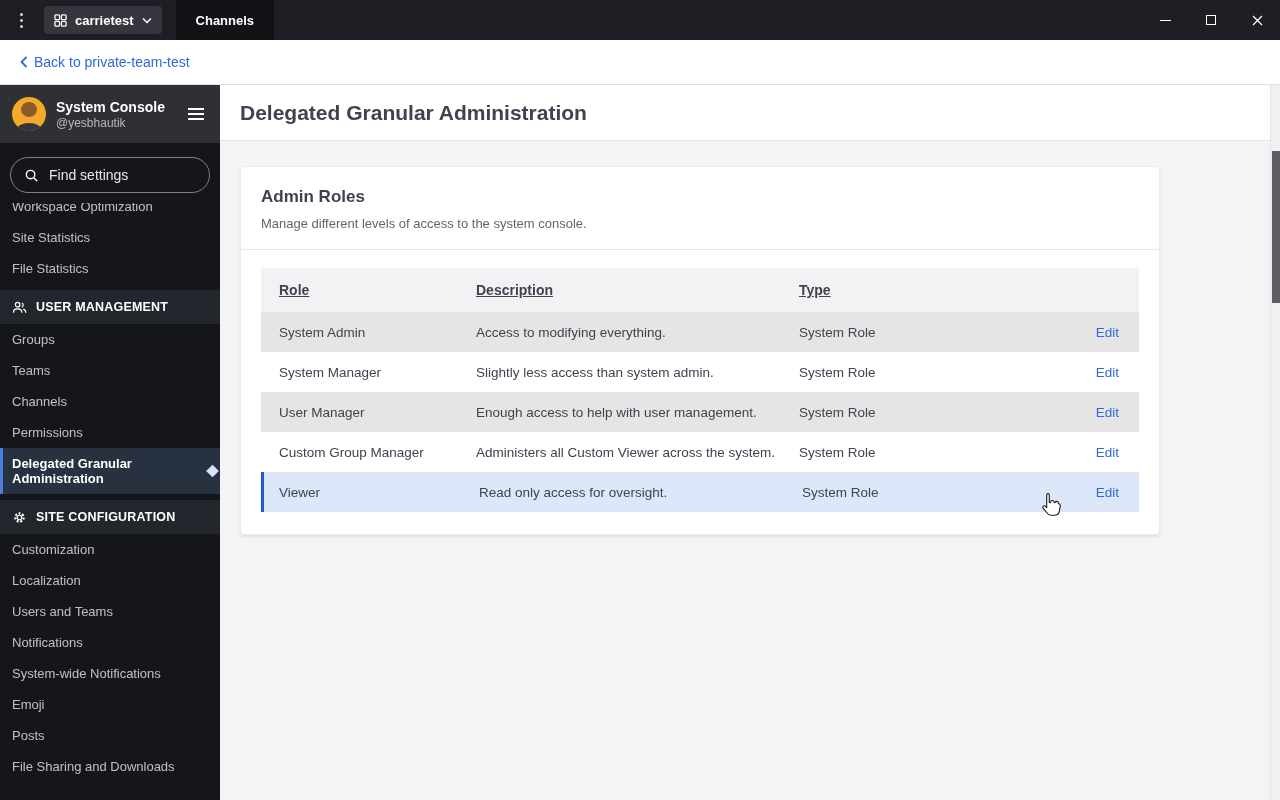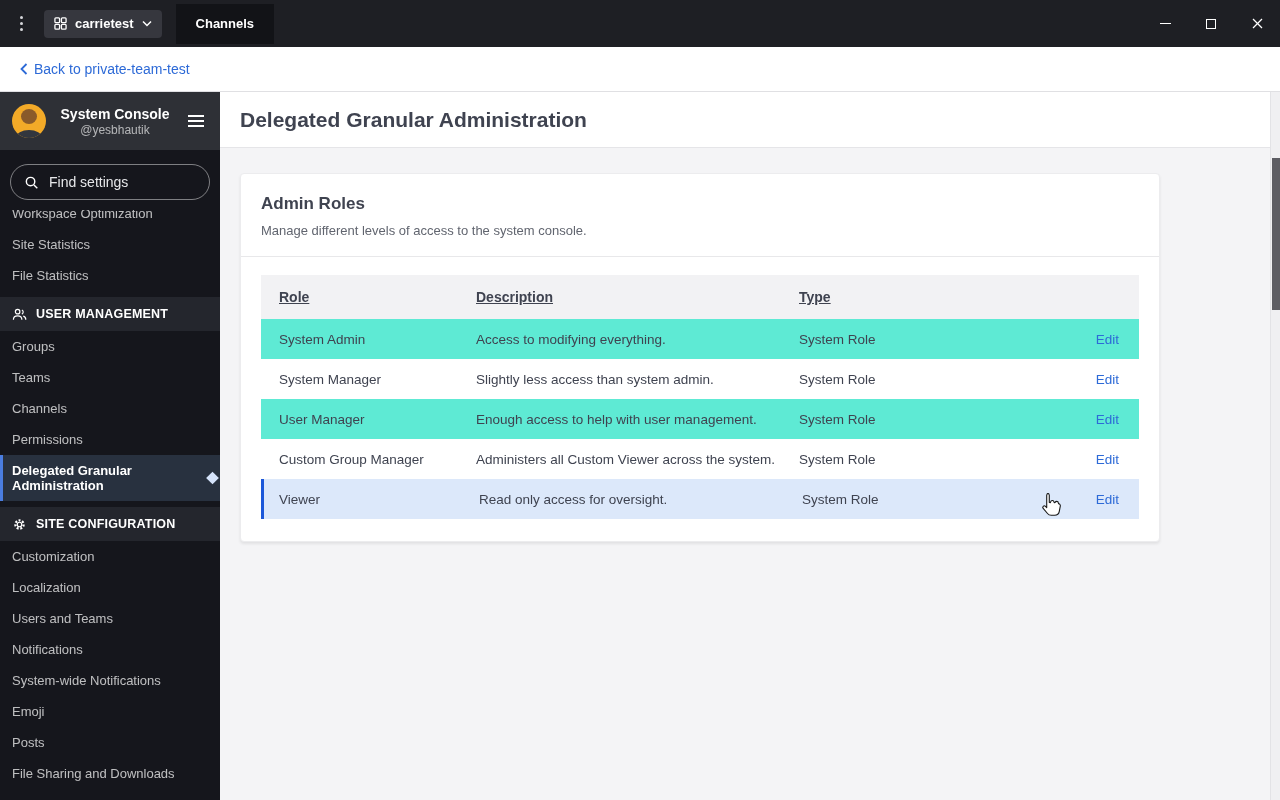--- a/index.html
+++ b/index.html
@@ -6,21 +6,21 @@
   html, body { margin: 0; padding: 0; }
   body {
     width: 1280px; height: 800px; overflow: hidden;
     font-family: "Liberation Sans", "DejaVu Sans", sans-serif;
     color: #3f4350;
   }
   .screen { position: relative; width: 1280px; height: 800px; background: #f4f4f6; }
 
   
   .titlebar {
-    height: 47px; background: #1e1f24; display: flex; align-items: center;
+    height: 40px; background: #1e1f24; display: flex; align-items: center;
     color: #fff; position: relative;
   }
   .kebab { width: 42px; height: 40px; display: flex; flex-direction: column; gap: 3px;
     align-items: center; justify-content: center; cursor: pointer; }
   .kebab i { width: 3px; height: 3px; border-radius: 50%; background: #d6d7da; }
   .team-pill {
     display: flex; align-items: center; gap: 8px; background: #36373e; height: 28px;
     padding: 0 10px; border-radius: 4px; margin-left: 2px; font-size: 13px; font-weight: 700;
     cursor: pointer;
   }
@@ -42,21 +42,21 @@
 
   
   .content { display: flex; height: 715px; }
 
   
   .sidebar { width: 220px; background: #15161c; color: #fff; display: flex; flex-direction: column; flex-shrink: 0; }
   .sb-header { height: 58px; background: #2e3036; display: flex; align-items: center; padding: 0 12px; gap: 10px; flex-shrink: 0; }
   .avatar { width: 34px; height: 34px; border-radius: 50%; background: #f3aa28; position: relative; overflow: hidden; flex-shrink: 0; }
   .avatar::before { content: ""; position: absolute; top: 5px; left: 9px; width: 16px; height: 15px; border-radius: 50%; background: #8a5a2a; }
   .avatar::after { content: ""; position: absolute; bottom: -7px; left: 4px; width: 26px; height: 15px; border-radius: 50% 50% 0 0; background: #32363e; }
-  .sb-id { flex: 1; min-width: 0; text-align: center; }
+  .sb-id { flex: 1; min-width: 0; }
   .sb-title { font-size: 14px; font-weight: 700; line-height: 17px; }
   .sb-sub { font-size: 12px; color: rgba(255,255,255,0.64); }
   .hamburger { display: flex; flex-direction: column; gap: 3px; cursor: pointer; padding: 4px; }
   .hamburger i { width: 16px; height: 2px; background: #fff; display: block; }
 
   .sb-search { padding: 14px 10px 10px; flex-shrink: 0; }
   .search-pill {
     height: 36px; border: 1px solid rgba(255,255,255,0.45); border-radius: 18px;
     display: flex; align-items: center; gap: 8px; padding: 0 13px;
   }
@@ -95,21 +95,21 @@
     box-shadow: 0 2px 3px rgba(0,0,0,0.08);
   }
   .card-head { padding: 20px 20px 18px; border-bottom: 1px solid #e8e8ea; }
   .card-title { font-size: 17px; font-weight: 600; margin: 0; color: #3f4350; }
   .card-desc { font-size: 13px; color: #61656f; margin: 9px 0 0; }
 
   .table-wrap { padding: 18px 20px 22px; }
   .trow { display: flex; align-items: center; }
   .thead { height: 44px; background: #f2f2f4; font-weight: 600; font-size: 14px; color: #3f4350; text-decoration: underline; }
   .tr { height: 40px; font-size: 13.5px; color: #3f4350; }
-  .tr.odd { background: #5eead4; }
+  .tr.odd { background: #e5e5e5; }
   .tr.highlight { background: #dce8fa; border-left: 3px solid #1c58d9; }
   .c-role { width: 215px; padding-left: 18px; }
   .tr.highlight .c-role { padding-left: 15px; }
   .c-desc { width: 323px; }
   .c-type { flex: 1; }
   .c-action { width: 82px; text-align: right; padding-right: 20px; }
   .edit-link { color: #2d6ad7; cursor: pointer; }
 
   
   .scrollbar {

